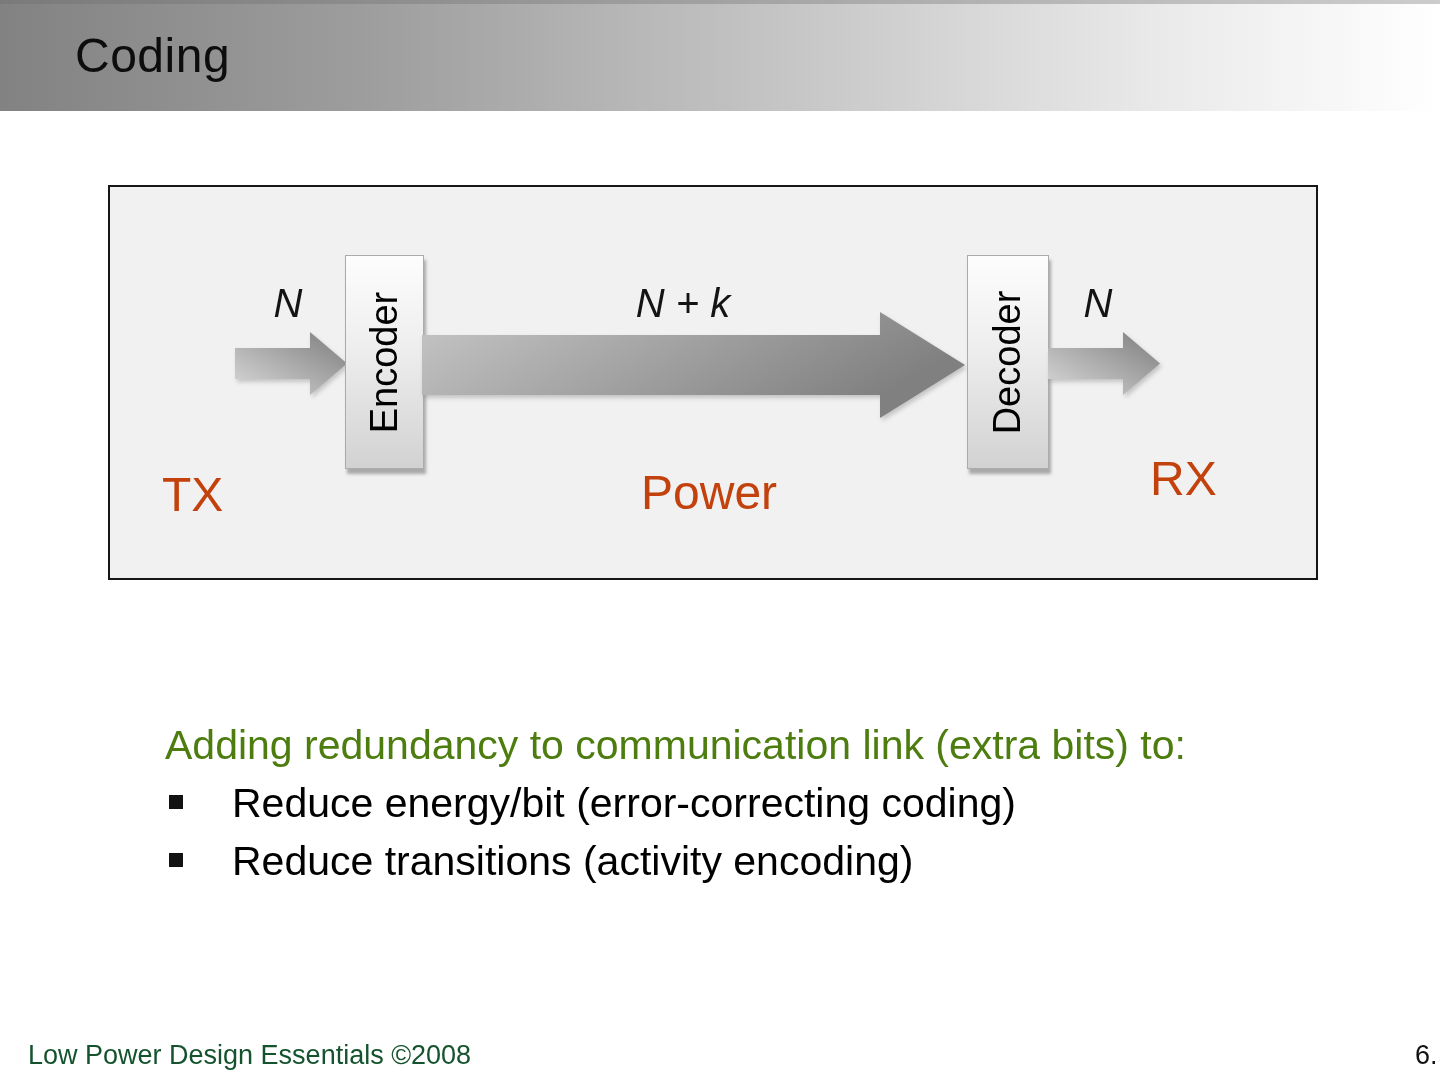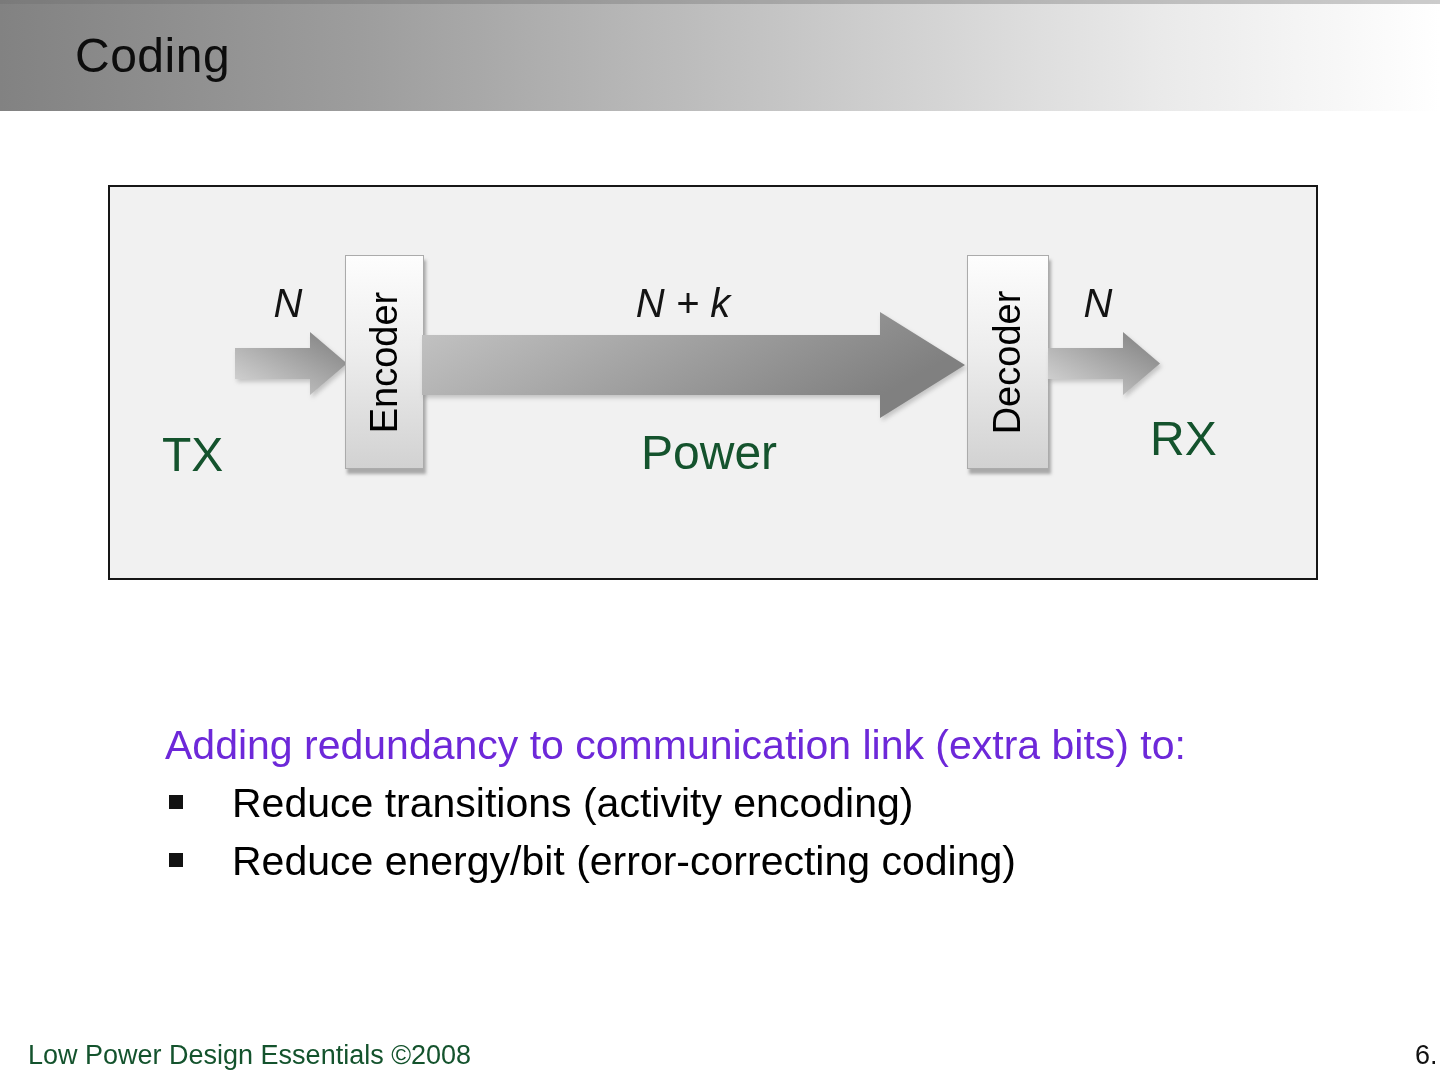--- a/index.html
+++ b/index.html
@@ -46,28 +46,28 @@
   }
   .flow-label.n1 { left:128px; width:100px; }
   .flow-label.nk { left:473px; width:200px;font-style:italic; }
   .flow-label.n2 { left:938px; width:100px; }
 
   .arrow-svg { position:absolute; filter:drop-shadow(2px 3px 2px rgba(80,80,80,0.28)); }
   .arrow-in   { left:125px; top:145px; }
   .arrow-link { left:312px; top:125px; }
   .arrow-out  { left:938px; top:145px; }
 
-  .node-label { position:absolute; font-size:48px; color:#14532d; }
+  .node-label { position:absolute; font-size:48px; color:#c2410c;margin-top:40px; }
   .node-label.tx   { left:52px;   top:240px; }
   .node-label.link { left:531px;  top:238px; }
   .node-label.rx   { left:1040px; top:224px; }
 
   
   .body-text { position:absolute; left:165px; top:716px; width:1190px; }
-  .body-text .intro { margin:0; font-size:41px; line-height:58px; color:#6d28d9; }
+  .body-text .intro { margin:0; font-size:41px; line-height:58px; color:#4d7c0f; }
   .bullet-row { display:flex; align-items:flex-start; height:58px; }
   .bullet-marker { flex:none; width:14px; height:14px; background:#121212; margin:21px 0 0 4px; }
   .bullet-text { font-size:41px; line-height:58px; margin-left:49px; white-space:nowrap; }
 
   
   .footer-left  { position:absolute; left:28px;  top:1040px; font-size:27px; color:#14532d; }
   .footer-right { position:absolute; left:1415px; top:1040px; font-size:27px; color:#111; white-space:nowrap; }
 </style>
 </head>
 <body>
@@ -119,24 +119,24 @@
 
     <div class="node-label tx">TX</div>
     <div class="node-label link">Power</div>
     <div class="node-label rx">RX</div>
   </section>
 
   <section class="body-text">
     <p class="intro">Adding redundancy to communication link (extra bits) to:</p>
     <div class="bullet-row">
       <span class="bullet-marker"></span>
-      <span class="bullet-text">Reduce transitions (activity encoding)</span>
+      <span class="bullet-text">Reduce energy/bit (error-correcting coding)</span>
     </div>
     <div class="bullet-row">
       <span class="bullet-marker"></span>
-      <span class="bullet-text">Reduce energy/bit (error-correcting coding)</span>
+      <span class="bullet-text">Reduce transitions (activity encoding)</span>
     </div>
   </section>
 
   <span class="footer-left">Low Power Design Essentials ©2008</span>
   <span class="footer-right">6.</span>
 
 </div>
 
 </body></html>

